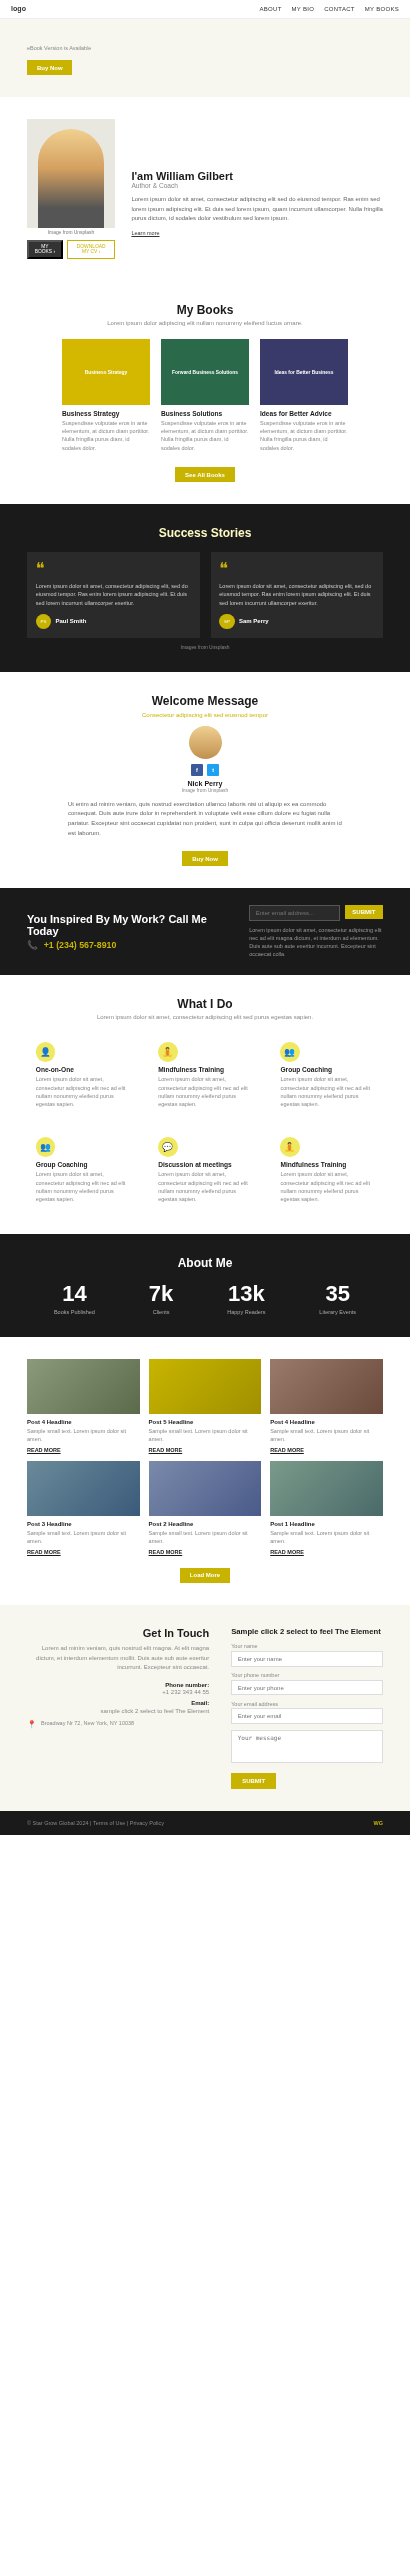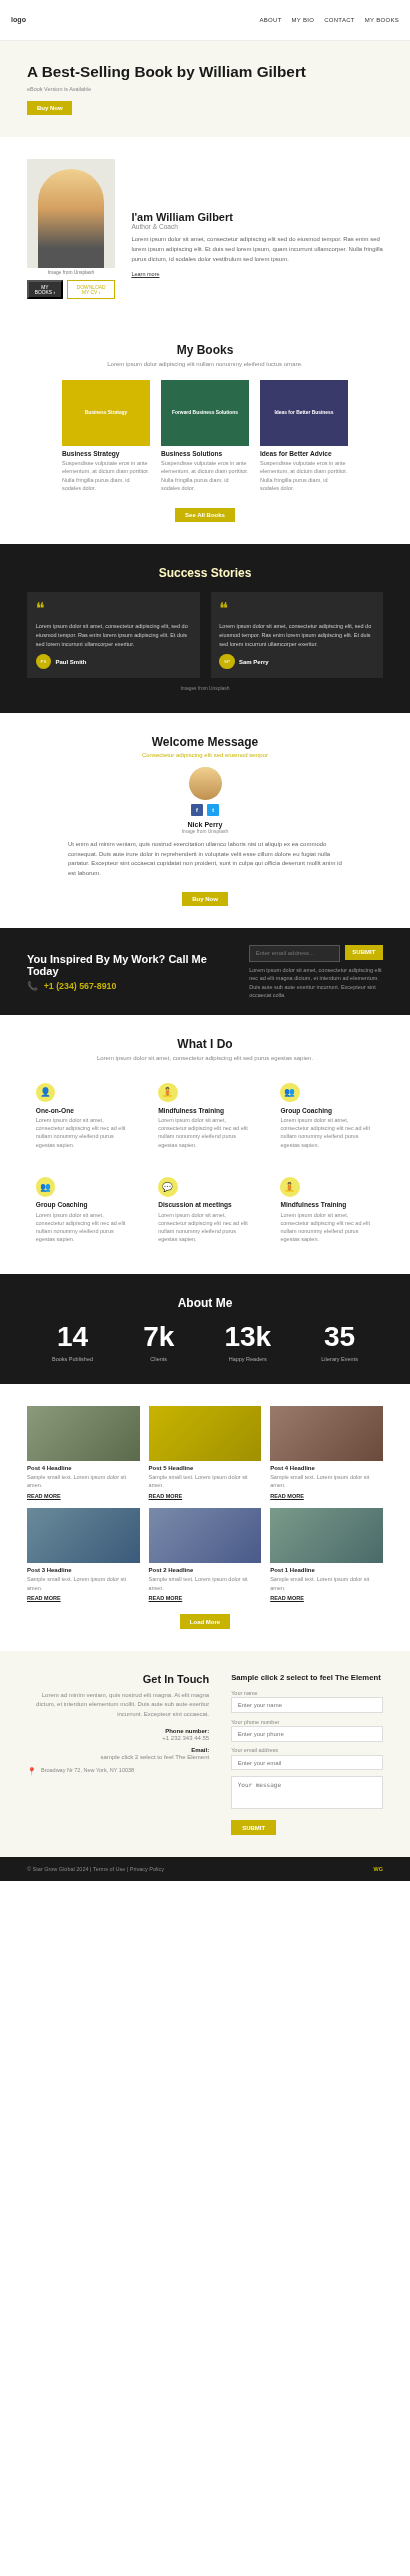--- a/index.html
+++ b/index.html
@@ -1,19 +1,19 @@
 <!DOCTYPE html>
 <html style="font-size:8.8px"><head>
   <meta charset="utf-8">
   <style>
     * { margin: 0; padding: 0; box-sizing: border-box; }
     body { font-family: Arial, sans-serif; width: 410px; background: #fff; color: #333; font-size: 7.1px; }
 
     
-    nav { display: flex; align-items: center; justify-content: space-between; padding: 16px 11px; border-bottom: 0.5px solid #eee; background: #fff; }
+    nav { display: flex; align-items: center; justify-content: space-between; padding: 5px 11px; border-bottom: 0.5px solid #eee; background: #fff; }
     .nav-logo { font-weight: bold; font-size: 7.1px; color: #333; }
     .nav-links { display: flex; gap: 9.9px; font-size: 6px; color: #333; text-transform: uppercase; letter-spacing: 0.3px; }
     .nav-links span { cursor: pointer; }
 
     
     .hero { background: #f7f7f0; display: flex; align-items: center; padding: 22px 27px; gap: 16.4px; }
     .hero-book { width: 60px; flex-shrink: 0; }
     .hero-book-img { width: 60px; height: 82px; background: #1a1a2e; display: flex; flex-direction: column; align-items: center; justify-content: center; color: #fff; padding: 5.5px; }
     .hero-book-sub { font-size: 3.8px; color: #ccc; text-align: center; margin-top: 2.2px; }
     .hero-text { flex: 1; }
@@ -92,21 +92,21 @@
     .service-card { padding: 8.8px; }
     .service-icon { width: 19.7px; height: 19.7px; border-radius: 50%; background: #f0e860; display: flex; align-items: center; justify-content: center; font-size: 8.8px; margin-bottom: 4.4px; }
     .service-title { font-size: 6.6px; font-weight: bold; color: #1a1a1a; margin-bottom: 2.2px; }
     .service-desc { font-size: 5.5px; color: #888; line-height: 1.5; }
 
     
     .about-me { background: #1a1a1a; padding: 22px 27px; }
     .about-me .section-title { color: #fff; }
     .stats-grid { display: flex; justify-content: space-around; margin-top: 11px; }
     .stat-item { text-align: center; }
-    .stat-number { font-size: 28px; font-weight: 900; color: #fff; }
+    .stat-number { font-size: 22px; font-weight: 900; color: #fff; }
     .stat-label { font-size: 5.5px; color: #aaa; margin-top: 2.2px; }
 
     
     .posts { padding: 22px 27px; background: #fff; }
     .posts-grid { display: grid; grid-template-columns: repeat(3, 1fr); gap: 8.8px; margin-bottom: 8.8px; }
     .post-card { }
     .post-img { height: 55px; background: #bbb; margin-bottom: 4.4px; overflow: hidden; }
     .post-img-1 { background: linear-gradient(135deg, #8a9a7a, #5a6a4a); }
     .post-img-2 { background: linear-gradient(135deg, #7a8aaa, #4a5a8a); }
     .post-img-3 { background: linear-gradient(135deg, #9a7a6a, #6a4a3a); }
@@ -150,21 +150,20 @@
   <div class="nav-links">
     <span>ABOUT</span>
     <span>MY BIO</span>
     <span>CONTACT</span>
     <span>MY BOOKS</span>
   </div>
 </nav>
 
 <div class="hero">
   <div class="hero-text">
-    <h1>A Best-Selling Book by William Gilbert</h1>
     <div class="ebook-badge">eBook Version is Available</div>
     <button class="btn-yellow">Buy Now</button>
   </div>
 </div>
 
 <div class="author-intro">
   <div class="author-photo">
     <div class="author-photo-img">
       <div class="author-photo-person"></div>
     </div>

